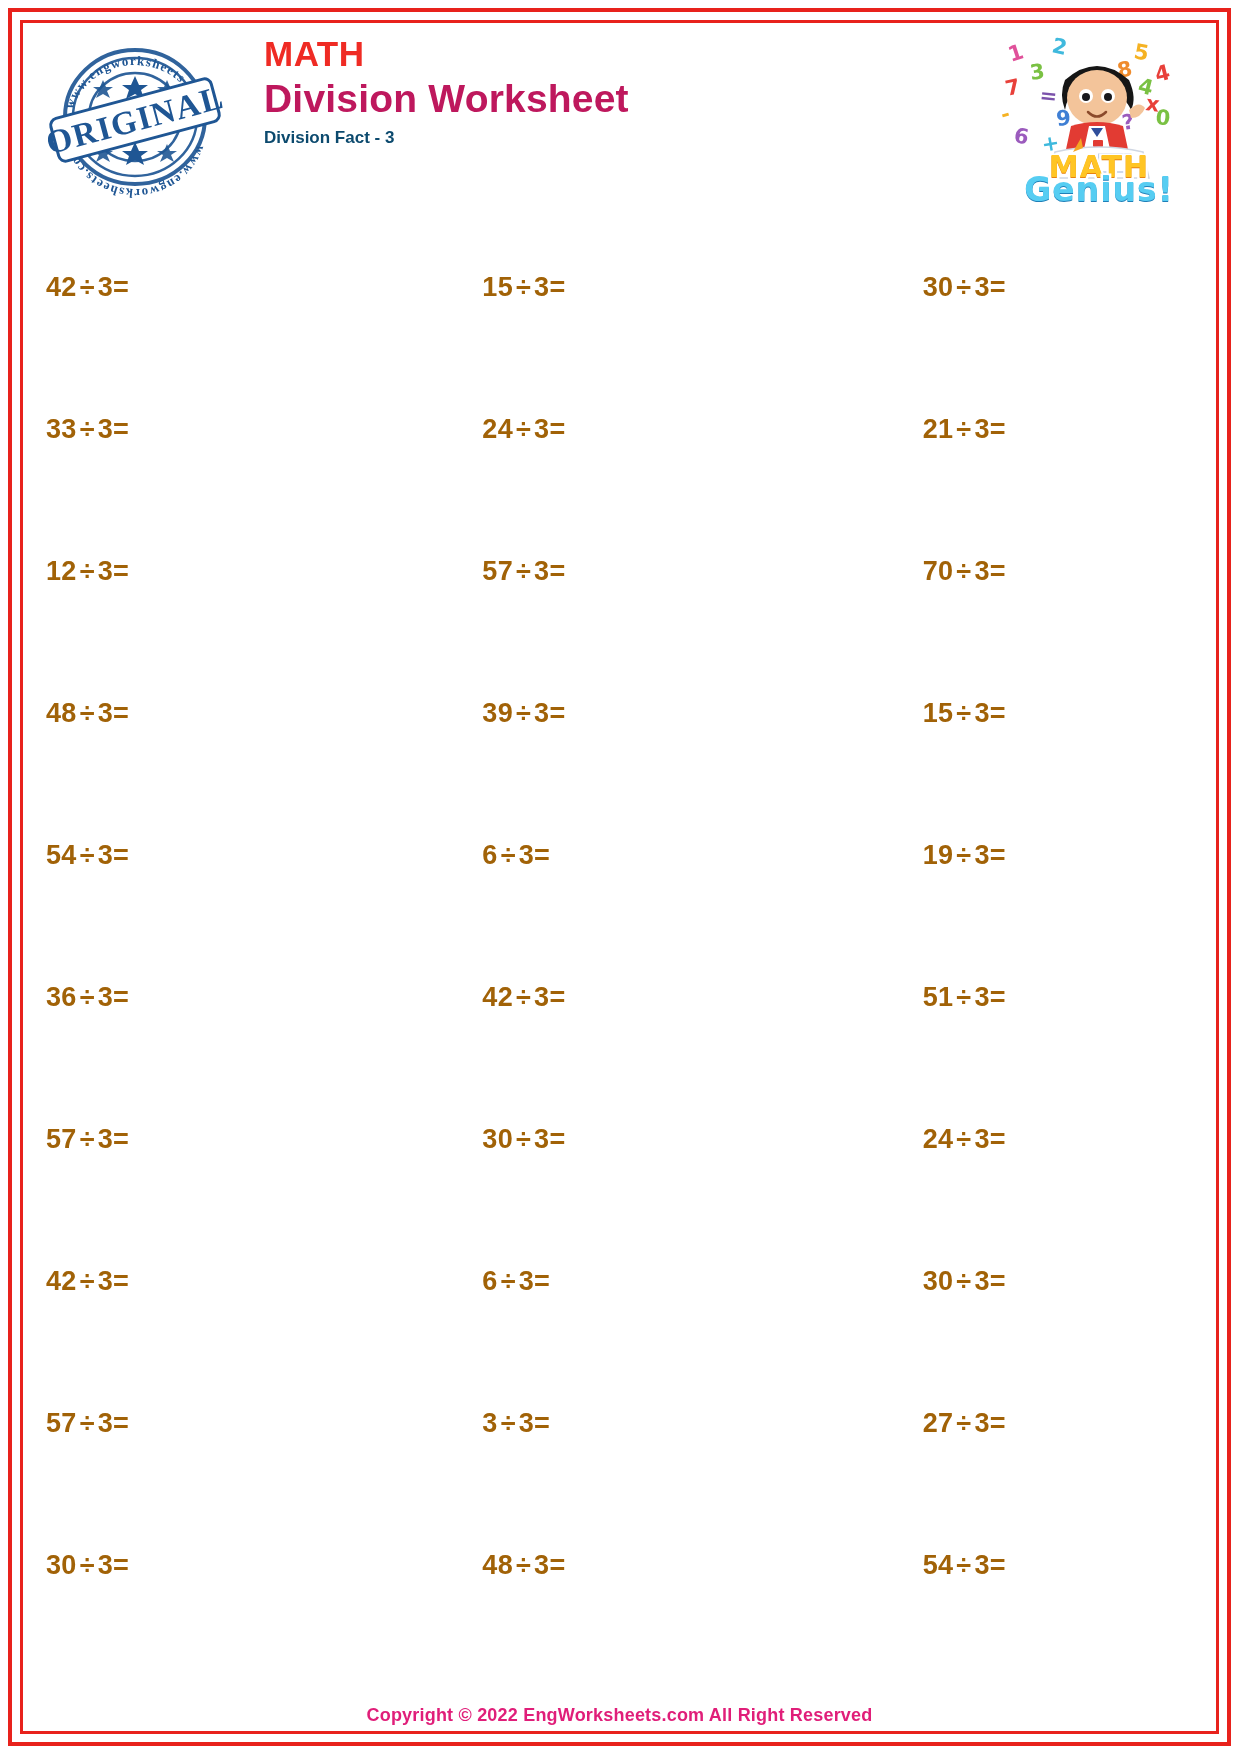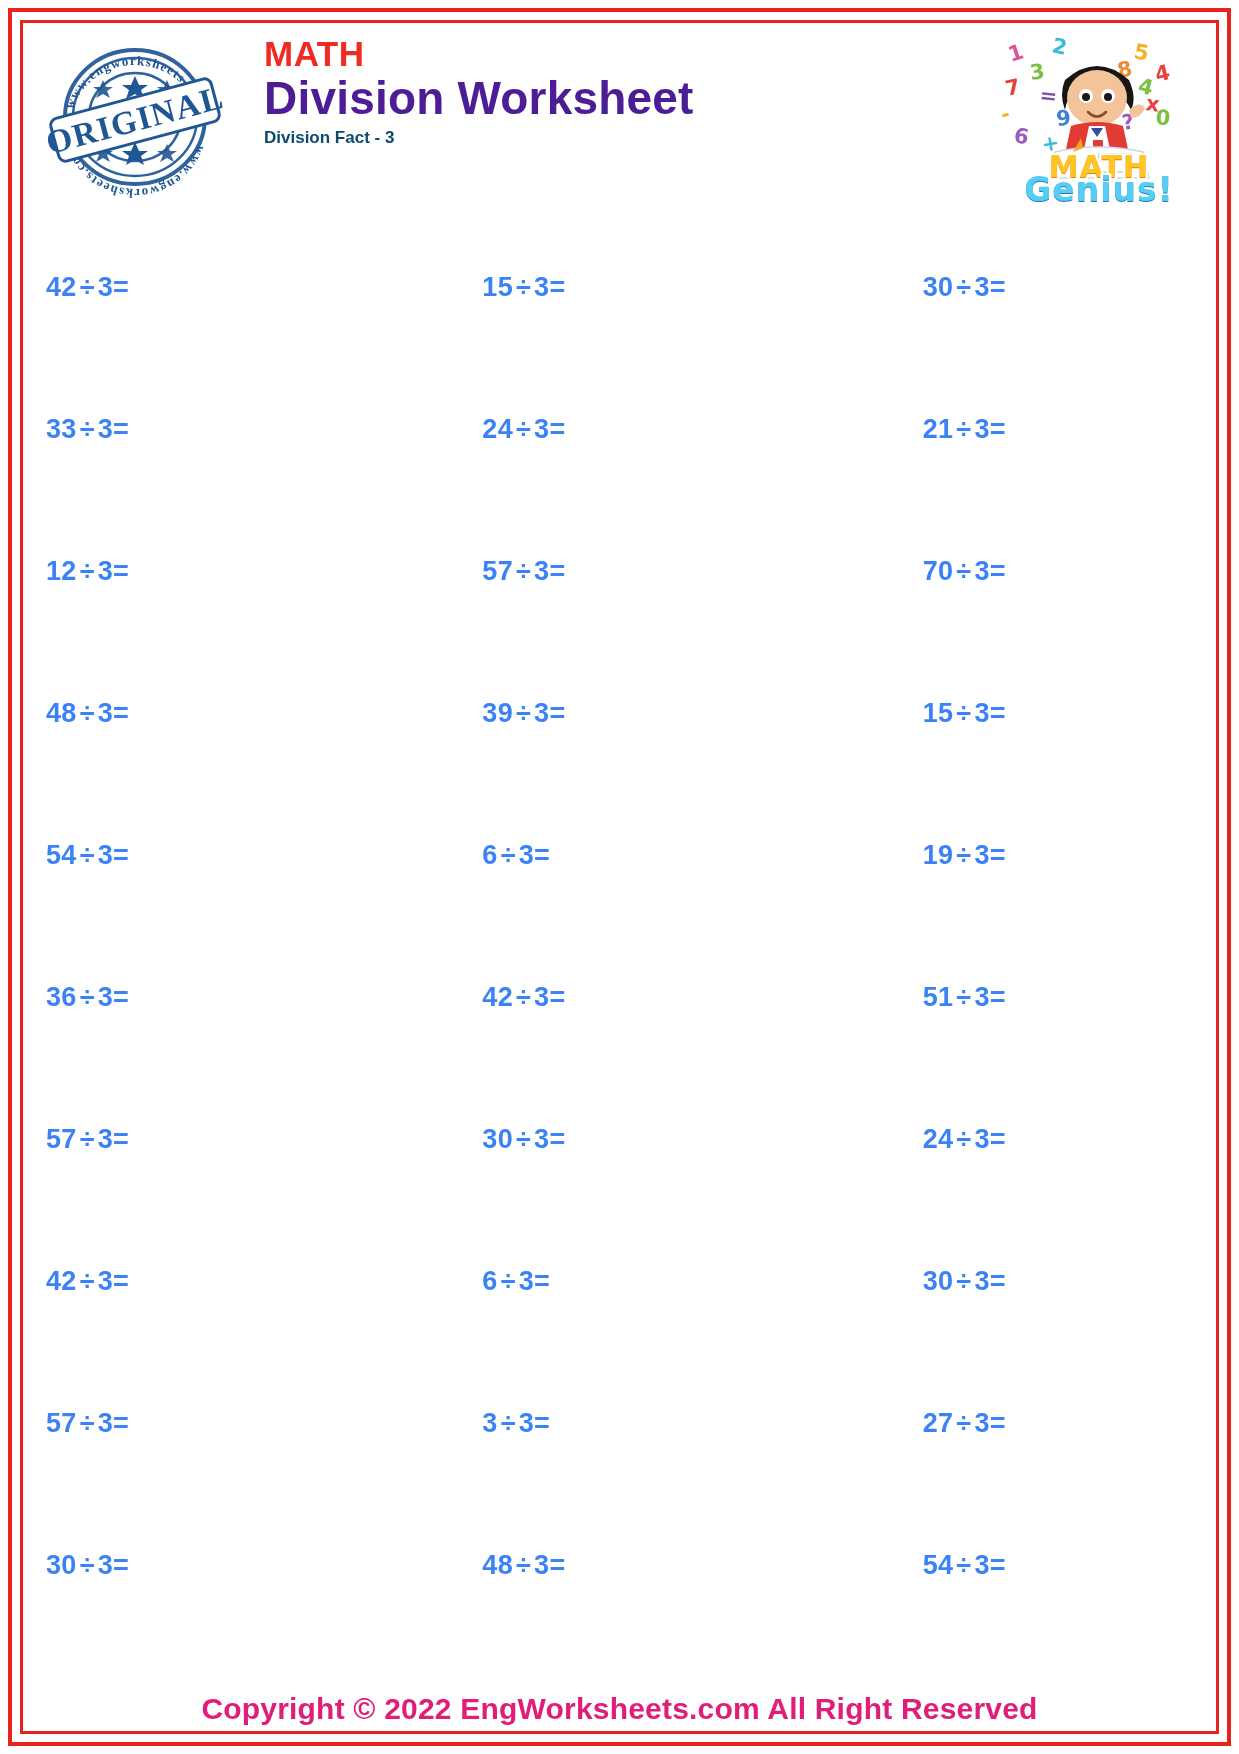--- a/index.html
+++ b/index.html
@@ -44,22 +44,22 @@
     left: 238px; top: 6px;
   }
   .t-math {
     color: #ef2b24;
     font-size: 35px;
     font-weight: bold;
     line-height: 44px;
     letter-spacing: .5px;
   }
   .t-sub {
-    color: #4c1d95;
-    font-size: 46px;
+    color: #be185d;
+    font-size: 39px;
     font-weight: bold;
     line-height: 45px;
     letter-spacing: .2px;
   }
   .t-fact {
     color: #0c4a6e;
     font-size: 17px;
     font-weight: bold;
     line-height: 28px;
     padding-top: 3px;
@@ -89,36 +89,36 @@
     display: flex;
     align-items: center;
     position: relative;
   }
   .col-0 { padding-left: 20px; }
   .col-1 { padding-left: 146px; }
   .col-2 { padding-left: 150px; }
   .problem {
     font-size: 27px;
     font-weight: bold;
-    color: #3b82f6;
+    color: #a16207;
     white-space: nowrap;
     letter-spacing: .3px;
   }
   .problem .num { }
   .problem .op { padding: 0 3px; }
   
   .footer {
     position: absolute;
     left: 26px; right: 26px;
     bottom: 28px;
     text-align: center;
   }
   .copyright {
     color: #e01e79;
-    font-size: 30px;
+    font-size: 18px;
     font-weight: bold;
     letter-spacing: .2px;
   }
 </style>
 </head>
 <body>
 
 <div class="page">
 
   <div class="border-outer"></div>

